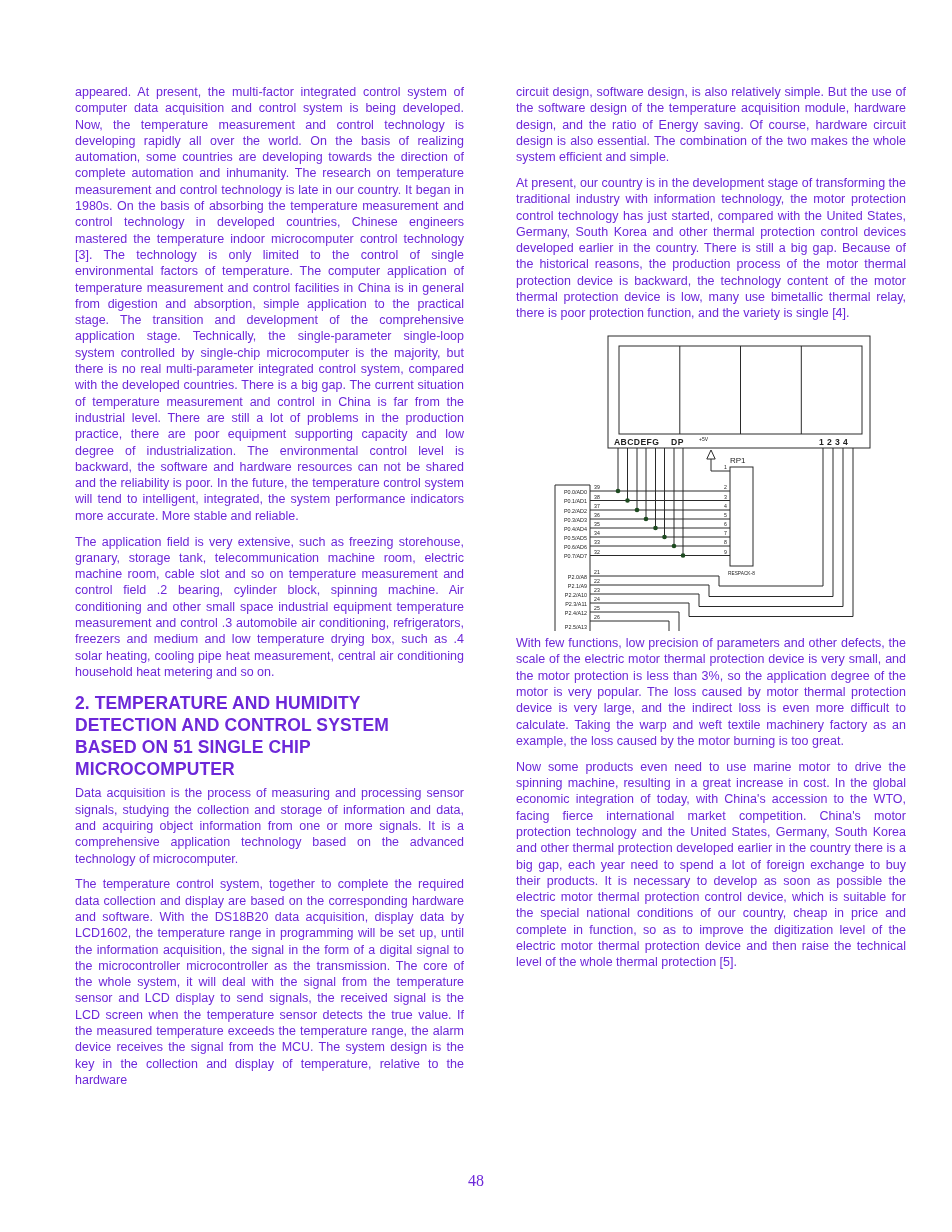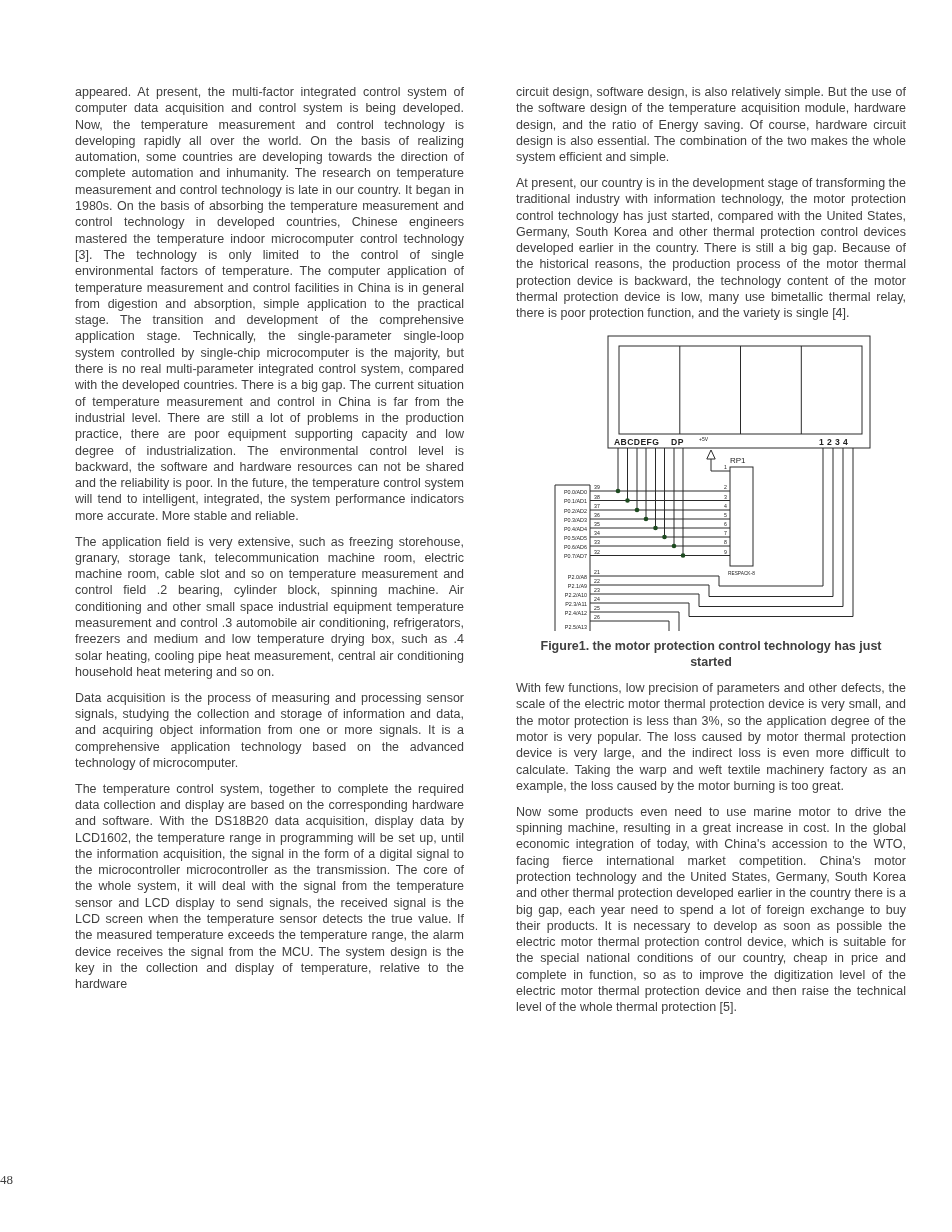--- a/index.html
+++ b/index.html
@@ -1,21 +1,21 @@
 <!DOCTYPE html>
 <html><head>
 <meta charset="utf-8">
 <style>
   html,body{margin:0;padding:0;background:#777;}
   .page{
     position:relative;
     width:952px;height:1232px;
     background:#ffffff;
     font-family:"Liberation Sans",sans-serif;
-    color:#404040;
+    color:#6d28d9;
     overflow:hidden;
   }
   .col{position:absolute;top:84px;}
   .col-left{left:75px;width:389px;}
   .col-right{left:516px;width:390px;}
   .body-text{
     margin:0 0 9.5px 0;
     font-size:12.5px;
     line-height:16.3px;
     text-align:justify;
@@ -34,22 +34,23 @@
     font-size:12.5px;
     font-weight:bold;
     line-height:16px;
     text-align:center;
     white-space:pre-line;
     margin:3px 0 10px 0;
   }
   .page-number{
     position:absolute;
     left:0;right:0;top:1172px;
+    text-align:center;
     font-family:"Liberation Serif",serif;
-    font-size:13px;
+    font-size:16px;
   }
   svg text{font-family:"Liberation Sans",sans-serif;fill:#222;}
   svg .pinlbl{font-size:5.2px;}
   svg .portlbl{font-size:5.4px;}
   svg .biglbl{font-size:8.6px;font-weight:bold;letter-spacing:.4px;word-spacing:9px;}
   svg .diglbl{font-size:8.6px;font-weight:bold;letter-spacing:3.2px;}
   svg .tinylbl{font-size:5px;}
   svg .reflbl{font-size:8px;}
   svg .partlbl{font-size:4.8px;}
   svg line,svg path,svg rect,svg polygon{stroke:#2a2a2a;stroke-width:1;fill:none;}
@@ -57,20 +58,24 @@
   svg .arrow{fill:#ffffff;}
 </style>
 </head>
 <body>
 
 <div class="page">
 
   <div class="col col-left">
     <p class="body-text">appeared. At present, the multi-factor integrated control system of computer data acquisition and control system is being developed. Now, the temperature measurement and control technology is developing rapidly all over the world. On the basis of realizing automation, some countries are developing towards the direction of complete automation and inhumanity. The research on temperature measurement and control technology is late in our country. It began in 1980s. On the basis of absorbing the temperature measurement and control technology in developed countries, Chinese engineers mastered the temperature indoor microcomputer control technology [3]. The technology is only limited to the control of single environmental factors of temperature. The computer application of temperature measurement and control facilities in China is in general from digestion and absorption, simple application to the practical stage. The transition and development of the comprehensive application stage. Technically, the single-parameter single-loop system controlled by single-chip microcomputer is the majority, but there is no real multi-parameter integrated control system, compared with the developed countries. There is a big gap. The current situation of temperature measurement and control in China is far from the industrial level. There are still a lot of problems in the production practice, there are poor equipment supporting capacity and low degree of industrialization. The environmental control level is backward, the software and hardware resources can not be shared and the reliability is poor. In the future, the temperature control system will tend to intelligent, integrated, the system performance indicators more accurate. More stable and reliable.</p>
     <p class="body-text">The application field is very extensive, such as freezing storehouse, granary, storage tank, telecommunication machine room, electric machine room, cable slot and so on temperature measurement and control field .2 bearing, cylinder block, spinning machine. Air conditioning and other small space industrial equipment temperature measurement and control .3 automobile air conditioning, refrigerators, freezers and medium and low temperature drying box, such as .4 solar heating, cooling pipe heat measurement, central air conditioning household heat metering and so on.</p>
+    <h2 class="section-heading">2. TEMPERATURE AND HUMIDITY
+DETECTION AND CONTROL SYSTEM
+BASED ON 51 SINGLE CHIP
+MICROCOMPUTER</h2>
     <p class="body-text">Data acquisition is the process of measuring and processing sensor signals, studying the collection and storage of information and data, and acquiring object information from one or more signals. It is a comprehensive application technology based on the advanced technology of microcomputer.</p>
     <p class="body-text">The temperature control system, together to complete the required data collection and display are based on the corresponding hardware and software. With the DS18B20 data acquisition, display data by LCD1602, the temperature range in programming will be set up, until the information acquisition, the signal in the form of a digital signal to the microcontroller microcontroller as the transmission. The core of the whole system, it will deal with the signal from the temperature sensor and LCD display to send signals, the received signal is the LCD screen when the temperature sensor detects the true value. If the measured temperature exceeds the temperature range, the alarm device receives the signal from the MCU. The system design is the key in the collection and display of temperature, relative to the hardware</p>
   </div>
 
   <div class="col col-right">
     <p class="body-text">circuit design, software design, is also relatively simple. But the use of the software design of the temperature acquisition module, hardware design, and the ratio of Energy saving. Of course, hardware circuit design is also essential. The combination of the two makes the whole system efficient and simple.</p>
     <p class="body-text">At present, our country is in the development stage of transforming the traditional industry with information technology, the motor protection control technology has just started, compared with the United States, Germany, South Korea and other thermal protection control devices developed earlier in the country. There is still a big gap. Because of the historical reasons, the production process of the motor thermal protection device is backward, the technology content of the motor thermal protection device is low, many use bimetallic thermal relay, there is poor protection function, and the variety is single [4].</p>
 
     <div class="figure-wrap">
       <svg width="390" height="300" viewBox="0 0 390 300">
@@ -180,21 +185,19 @@
           <text class="pinlbl" x="78" y="243">21</text>
           <text class="pinlbl" x="78" y="252">22</text>
           <text class="pinlbl" x="78" y="261">23</text>
           <text class="pinlbl" x="78" y="270">24</text>
           <text class="pinlbl" x="78" y="279">25</text>
           <text class="pinlbl" x="78" y="288">26</text>
         </g>
       </svg>
     </div>
 
-    <div class="figure-caption">Figure1. the motor protection control technology has just
-started</div>
 
     <p class="body-text">With few functions, low precision of parameters and other defects, the scale of the electric motor thermal protection device is very small, and the motor protection is less than 3%, so the application degree of the motor is very popular. The loss caused by motor thermal protection device is very large, and the indirect loss is even more difficult to calculate. Taking the warp and weft textile machinery factory as an example, the loss caused by the motor burning is too great.</p>
     <p class="body-text">Now some products even need to use marine motor to drive the spinning machine, resulting in a great increase in cost. In the global economic integration of today, with China's accession to the WTO, facing fierce international market competition. China's motor protection technology and the United States, Germany, South Korea and other thermal protection developed earlier in the country there is a big gap, each year need to spend a lot of foreign exchange to buy their products. It is necessary to develop as soon as possible the electric motor thermal protection control device, which is suitable for the special national conditions of our country, cheap in price and complete in function, so as to improve the digitization level of the electric motor thermal protection device and then raise the technical level of the whole thermal protection [5].</p>
   </div>
 
   <div class="page-number">48</div>
 </div>
 
 </body></html>

